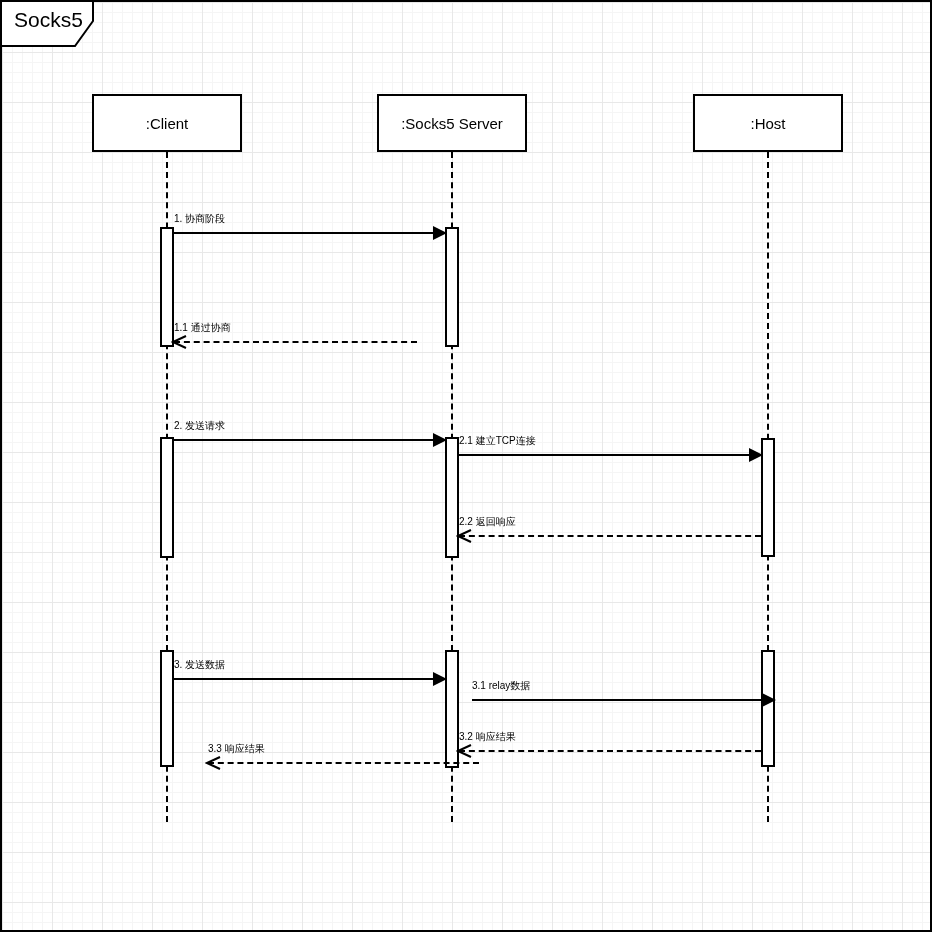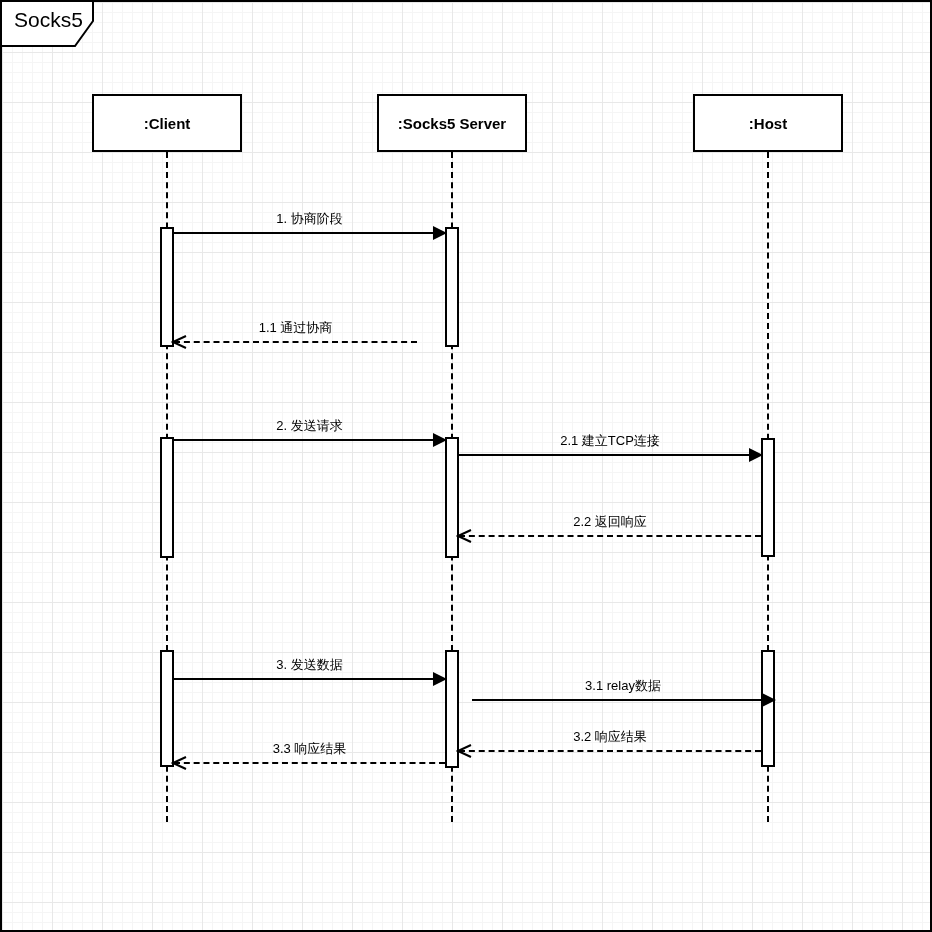--- a/index.html
+++ b/index.html
@@ -45,21 +45,20 @@
     width: 150px;
     height: 58px;
     box-sizing: border-box;
     background: #ffffff;
     border: 2px solid #000000;
     display: flex;
     align-items: center;
     justify-content: center;
     font-size: 15px;
     z-index: 3;
-    font-weight: bold;
   }
   .lifeline {
     position: absolute;
     top: 150px;
     height: 670px;
     width: 0;
     border-left: 2px dashed #000000;
     z-index: 1;
   }
   .activation {
@@ -68,22 +67,21 @@
     box-sizing: border-box;
     background: #ffffff;
     border: 2px solid #000000;
     z-index: 2;
   }
   .msg {
     position: absolute;
     z-index: 4;
   }
   .msg-label {
-    text-align: center;
-    font-size: 13px;
+    font-size: 10px;
     line-height: 18px;
     margin-bottom: 4px;
     white-space: nowrap;
   }
   .msg-line {
     position: relative;
     height: 0;
     border-top: 2px solid #000000;
   }
   .msg-line.dashed {
@@ -198,21 +196,21 @@
 
   <div class="msg" style="left:457px; top:726px; width:302px;">
     <div class="msg-label">3.2 响应结果</div>
     <div class="msg-line dashed">
       <svg class="ah-left-open" width="17" height="18">
         <path d="M15 3 L2 9 L15 15" fill="none" stroke="#000000" stroke-width="2"></path>
       </svg>
     </div>
   </div>
 
-  <div class="msg" style="left:172px; top:738px; width:271px;">
+  <div class="msg" style="left:172px; top:738px; width:271px;padding-left:34px;">
     <div class="msg-label">3.3 响应结果</div>
     <div class="msg-line dashed">
       <svg class="ah-left-open" width="17" height="18">
         <path d="M15 3 L2 9 L15 15" fill="none" stroke="#000000" stroke-width="2"></path>
       </svg>
     </div>
   </div>
 
 </div>
 

